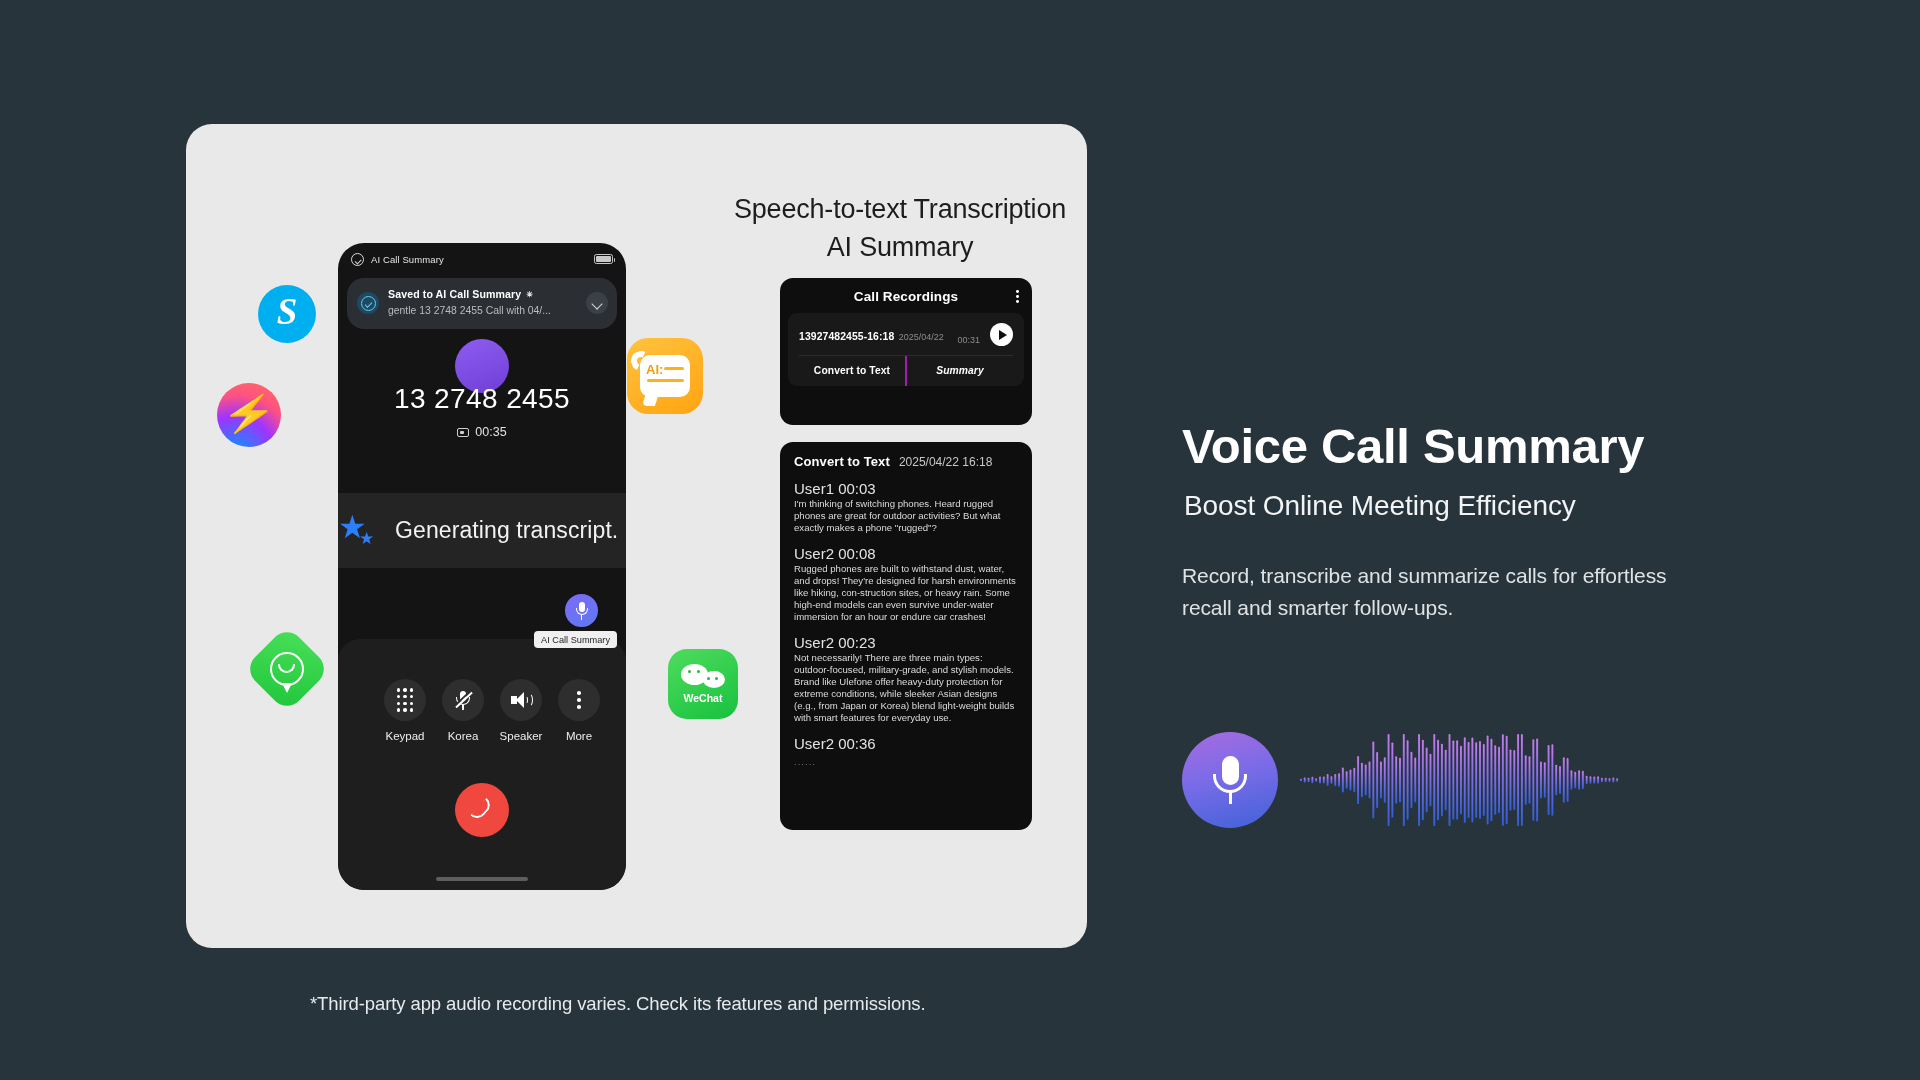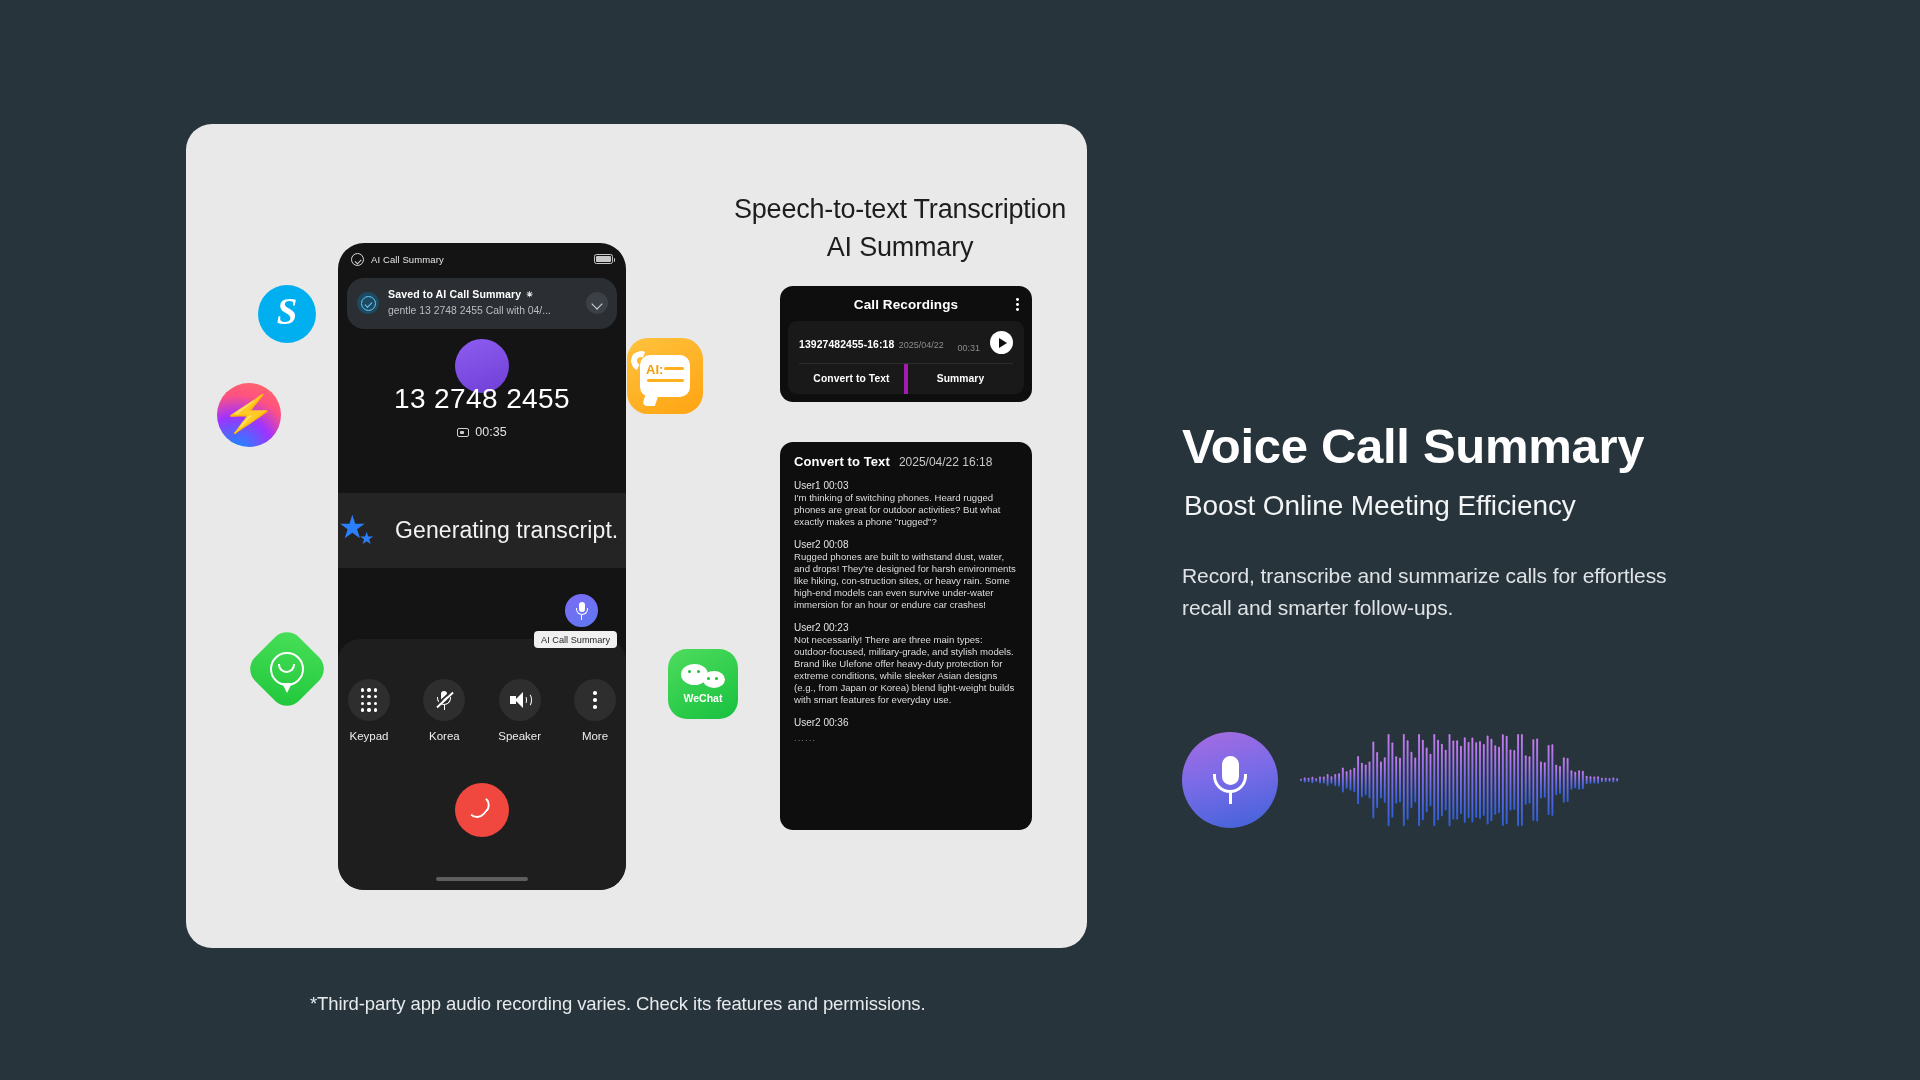--- a/index.html
+++ b/index.html
@@ -163,22 +163,22 @@
     background: #f0f0f0; color: #1f1f1f; font-size: 9.2px;
     padding: 3.5px 7px; border-radius: 4px; white-space: nowrap; z-index: 7;
   }
 
   
   .sheet {
     position: absolute; left: 0; right: 0; bottom: 0; height: 251px;
     background: #1e1e1e; border-radius: 22px 22px 26px 26px;
   }
   .controls {
-    display: flex; justify-content: space-between;
-    padding: 40px 2px 0;
+    display: flex; justify-content: flex-end;
+    padding: 40px 18px 0;
   }
   .ctrl { text-align: center; width: 58px; }
   .ctrl-btn {
     width: 42px; height: 42px; border-radius: 50%; background: #2e2e2e;
     margin: 0 auto; display: flex; align-items: center; justify-content: center;
     position: relative;
   }
   .ctrl-label { color: #ededed; font-size: 11.5px; margin-top: 9px; }
 
   .keypad-dots {
@@ -224,21 +224,21 @@
   }
   .home-bar {
     position: absolute; left: 50%; transform: translateX(-50%); bottom: 9px;
     width: 92px; height: 3.6px; border-radius: 3px; background: #5e5e5e;
   }
 
   
   .card {
     position: absolute; background: #0e0e0e; border-radius: 13px; color: #fff;
   }
-  .rec-card { left: 780px; top: 286px; width: 252px; height: 116px; padding: 11px 0 0; }
+  .rec-card { left: 780px; top: 278px; width: 252px; height: 147px; padding: 11px 0 0; }
   .rec-head {
     display: flex; align-items: center; justify-content: center; position: relative;
     font-size: 13.5px; font-weight: 700; letter-spacing: .1px; padding-bottom: 9px;
   }
   .rec-head .kebab { position: absolute; right: 13px; top: 1px; display:flex; flex-direction:column; gap:2.4px;}
   .rec-head .kebab i { width: 2.8px; height: 2.8px; border-radius:50%; background:#fff; display:block;}
   .rec-body { background: #191919; margin: 0 8px; border-radius: 9px; padding: 10px 11px 0; }
   .rec-row { display: flex; align-items: center; }
   .rec-meta { flex: 1; min-width: 0; }
   .rec-name { font-size: 10.4px; font-weight: 700; letter-spacing: .1px; text-align: center; }
@@ -253,28 +253,28 @@
     border-top: 5px solid transparent; border-bottom: 5px solid transparent;
     border-left: 8px solid #0e0e0e;
   }
   .rec-actions {
     display: flex; border-top: 1px solid #2c2c2c; margin-top: 9px;
   }
   .rec-action {
     flex: 1; text-align: center; font-size: 10.3px; font-weight: 700;
     padding: 9px 0 10px; letter-spacing: .1px;
   }
-  .rec-action + .rec-action { border-left: 4px solid #a21caf; }
+  .rec-action + .rec-action { border-left: 2px solid #a21caf; font-style: italic; }
 
   .tr-card { left: 780px; top: 442px; width: 252px; height: 388px; padding: 12px 14px 0; overflow: hidden; }
   .tr-head { display: flex; align-items: baseline; gap: 9px; }
   .tr-title { font-size: 13px; font-weight: 700; letter-spacing: .1px; }
   .tr-date { font-size: 12px; color: #c9c9c9; }
   .tr-block { margin-top: 11px; }
-  .tr-speaker { font-size: 10px; color: #e3e3e3; }
+  .tr-speaker { font-size: 15px; color: #e3e3e3; }
   .tr-msg { font-size: 9.6px; color: #dcdcdc; line-height: 12px; margin-top: 1px; }
   .tr-ellip { font-size: 9.6px; color: #777; letter-spacing: 1px; margin-top: 4px; }
 
   
   .app-ico { position: absolute; }
   .ico-skype {
     left: 258px; top: 285px; width: 58px; height: 58px;
     background: #00aff0; border-radius: 50%;
     display:flex; align-items:center; justify-content:center;
     color:#fff; font-size: 37px; font-weight: 700; font-family: "Liberation Serif", serif;

